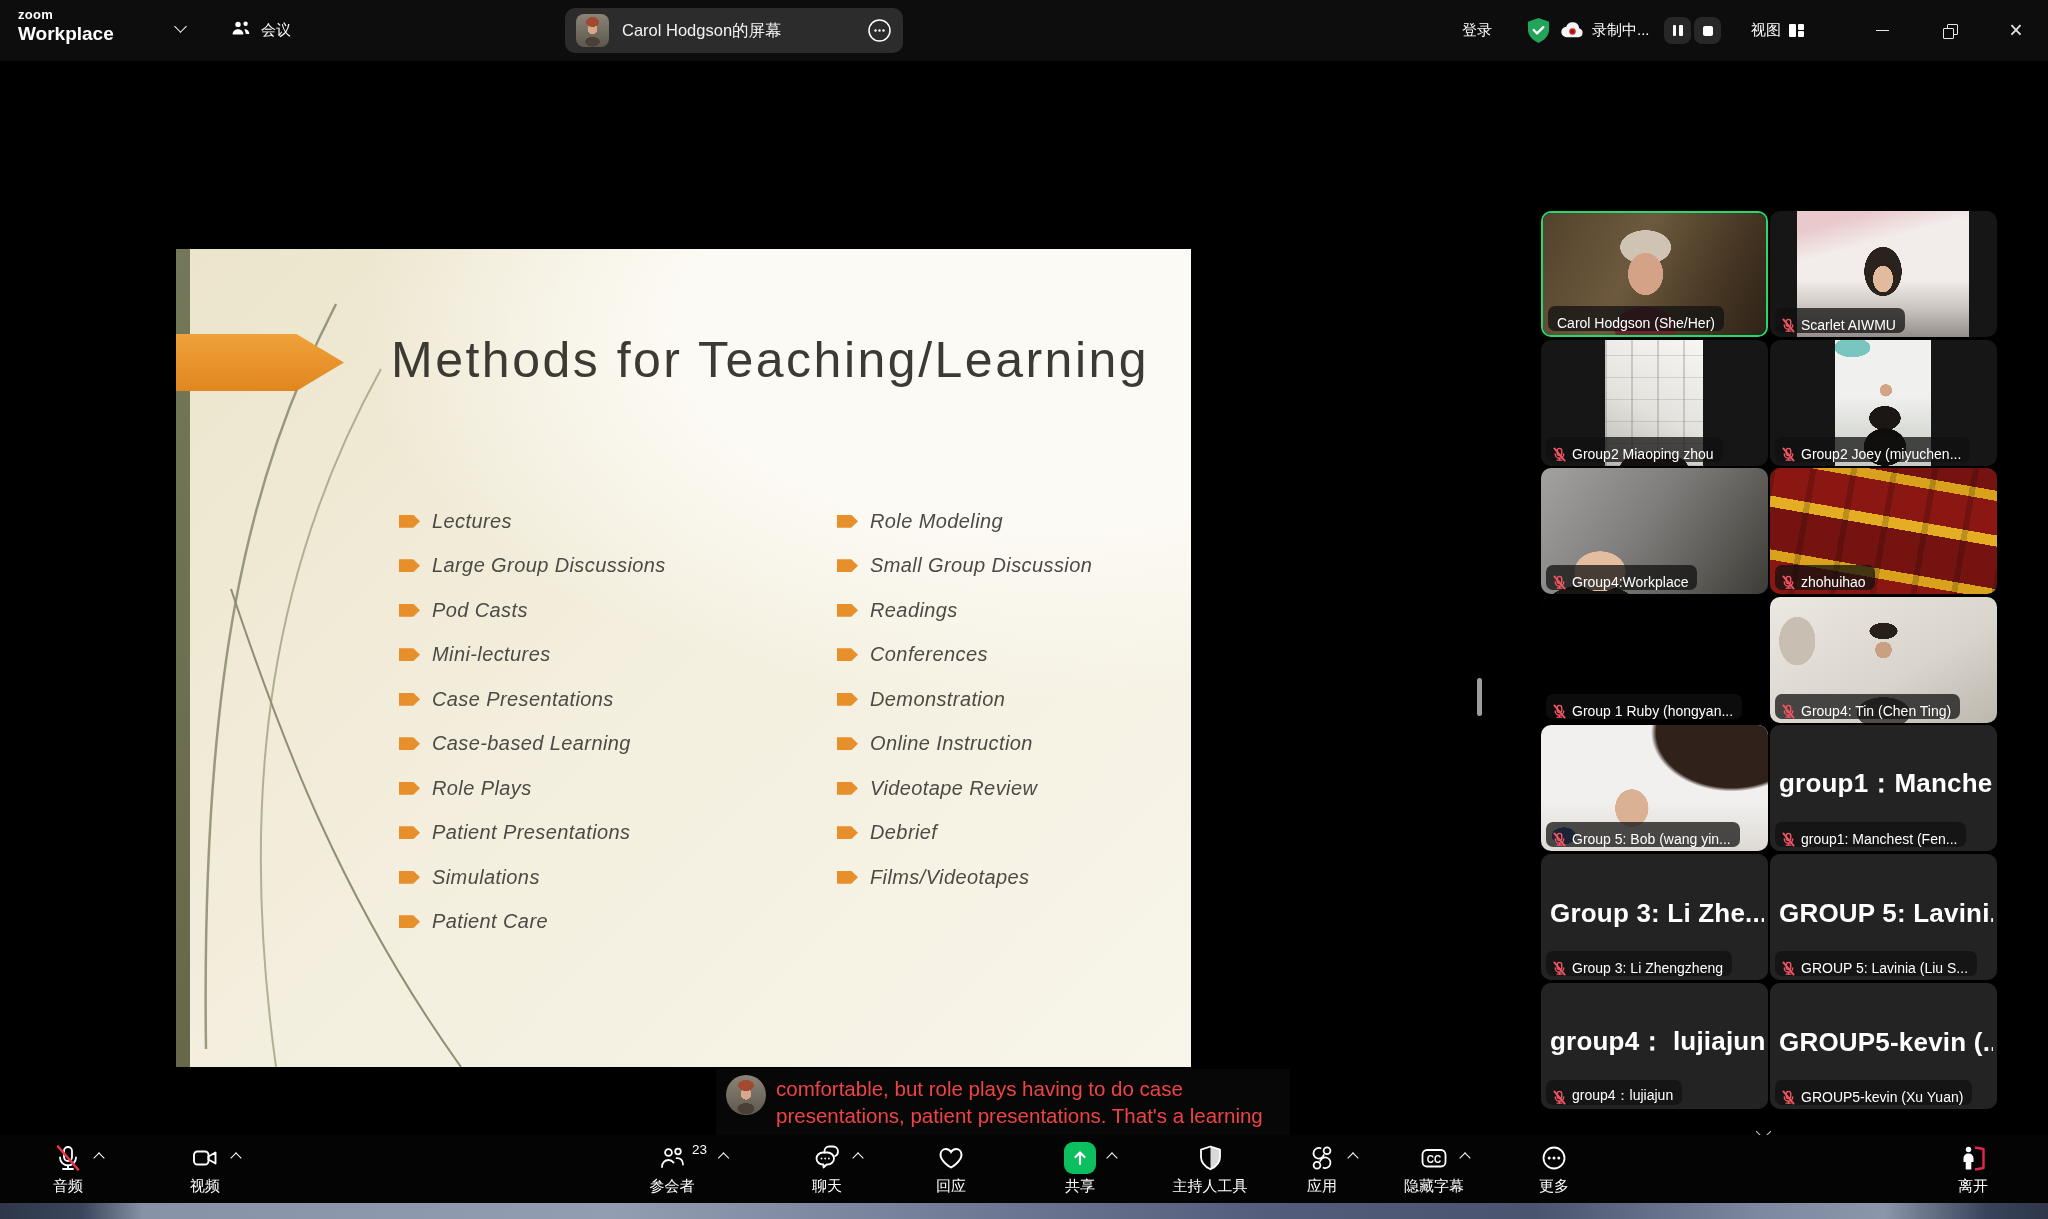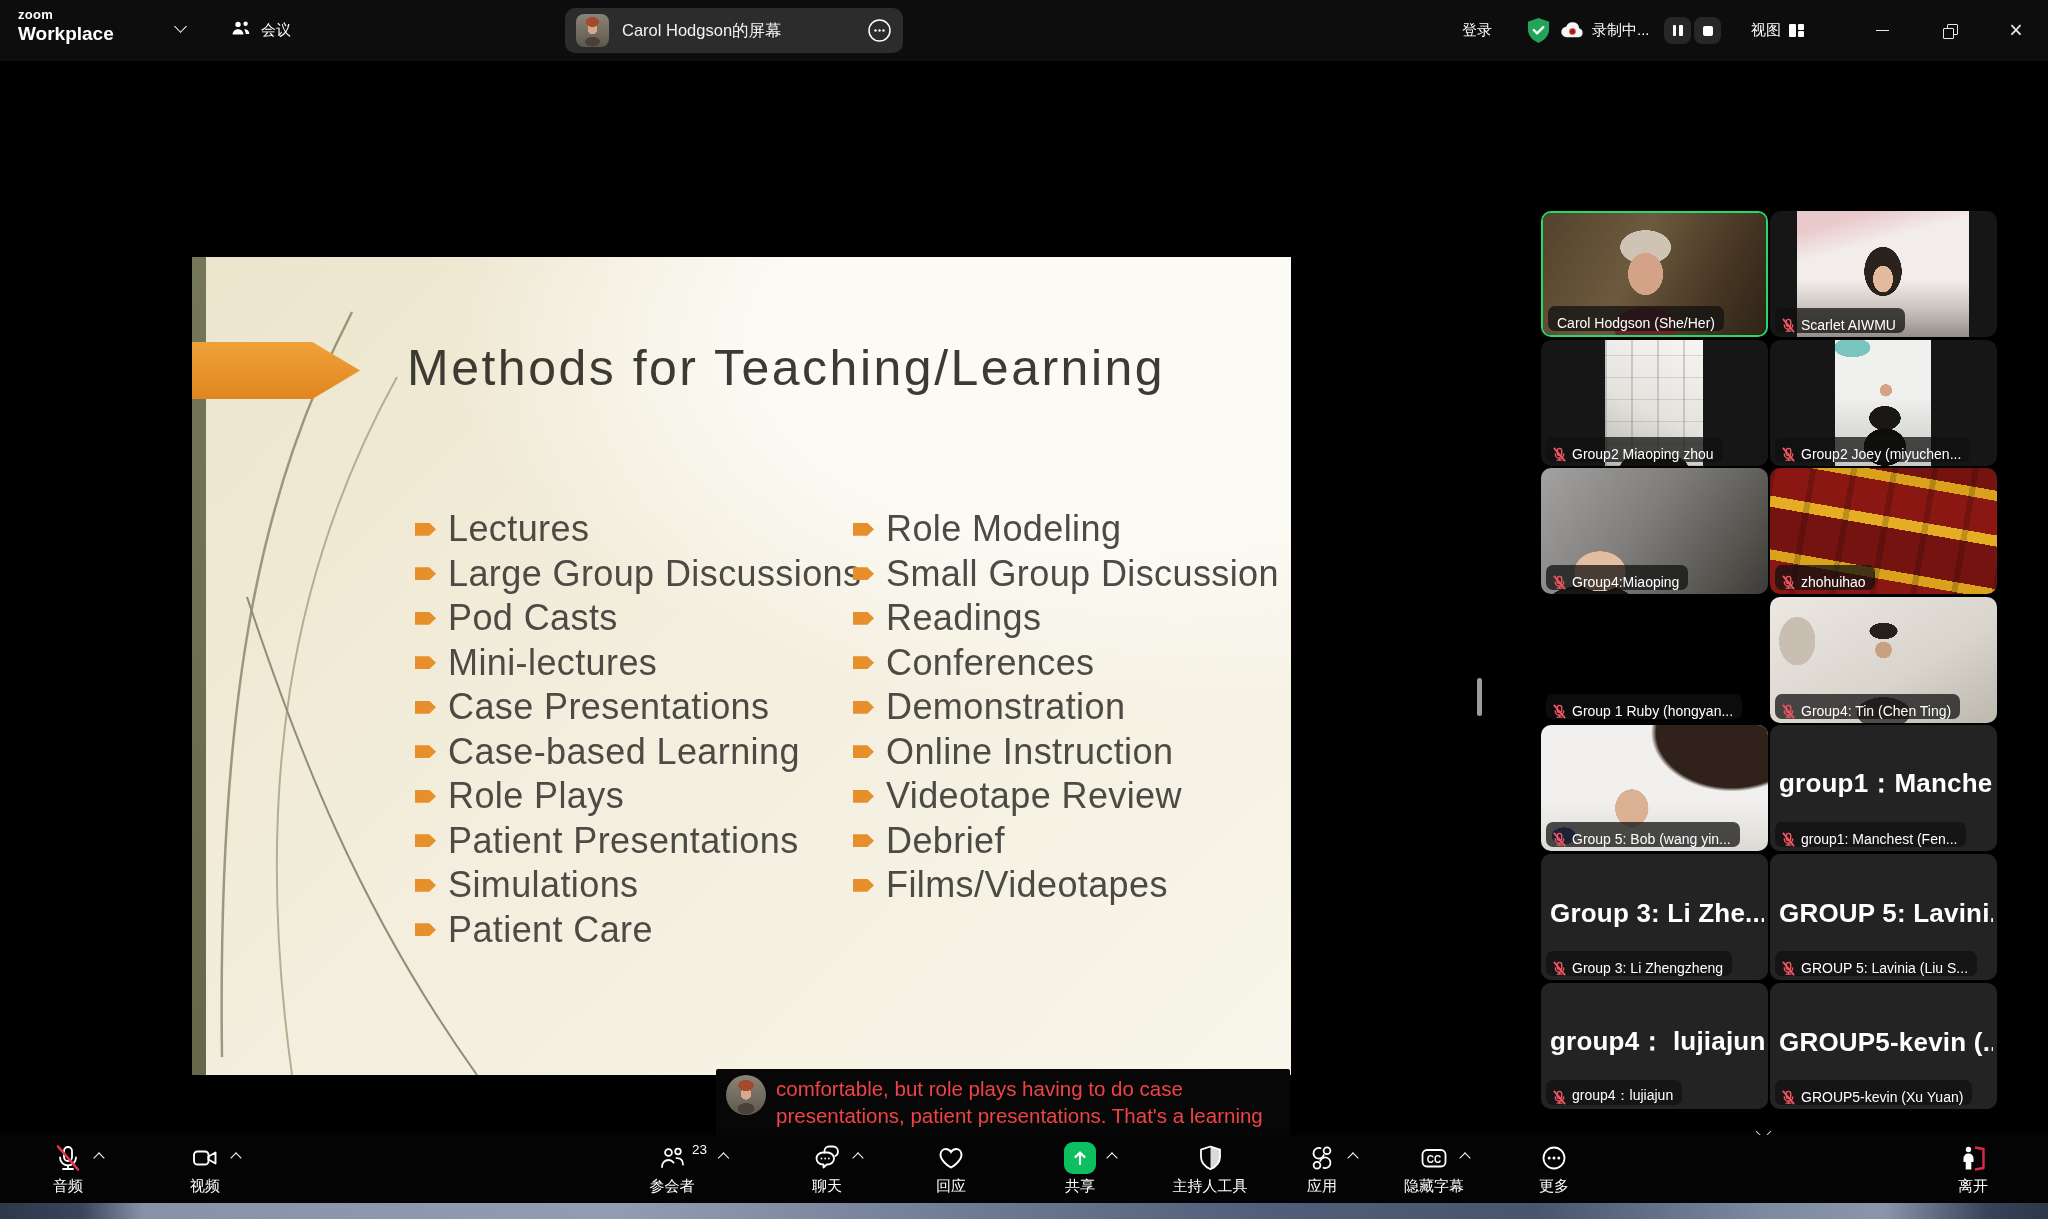--- a/index.html
+++ b/index.html
@@ -38,34 +38,34 @@
   .win-btn { position:absolute; top:0; height:61px; width:40px; display:flex; align-items:center; justify-content:center; color:#e8e8e8; }
   .win-min { left:1862px; } .win-min i { display:block; width:13px; height:1.6px; background:#e8e8e8; }
   .win-restore { left:1930px; }
   .restore-glyph { position:relative; width:14px; height:14px; }
   .restore-glyph:before { content:""; position:absolute; left:4px; top:0; width:9px; height:9px; border:1.4px solid #e8e8e8; border-radius:1px; }
   .restore-glyph:after { content:""; position:absolute; left:0; top:4px; width:9px; height:9px; border:1.4px solid #e8e8e8; background:#0d0d0d; border-radius:1px; }
   .win-close { left:1996px; font-size:23px; font-weight:300; }
 
   
   .stage { position:absolute; left:0; top:61px; width:2048px; height:1142px; background:#000; }
-  .slide { position:absolute; left:192px; top:188px; width:1099px; height:818px; overflow:hidden;
+  .slide { position:absolute; left:176px; top:188px; width:1015px; height:818px; overflow:hidden;
     background: radial-gradient(ellipse 900px 500px at 85% 10%, #fcfaf4 0 40%, rgba(252,250,244,0) 75%),
-                linear-gradient(135deg,#ece5cc 0%,#f3eedd 45%,#f8f5ea 100%); margin-top: 8px; }
+                linear-gradient(135deg,#ece5cc 0%,#f3eedd 45%,#f8f5ea 100%); }
   .slide-stripe { position:absolute; left:0; top:0; width:14px; height:818px; background:linear-gradient(180deg,#75775a,#666849); }
   .slide-deco { position:absolute; left:0; top:0; opacity:.75; }
   .slide-arrow { position:absolute; left:-2px; top:85px; width:170px; height:57px; background:linear-gradient(180deg,#efa239,#e1861f);
     clip-path:polygon(0 0, 72% 0, 100% 50%, 72% 100%, 0 100%); }
   .slide-title { position:absolute; left:215px; top:82px; font-size:50px; letter-spacing:2.5px; color:#3d3a33; white-space:nowrap; }
   .bullets { position:absolute; top:250px; display:flex; flex-direction:column; }
   .bullets-left { left:223px; } .bullets-right { left:661px; }
   .bullet-row { height:44.5px; display:flex; align-items:center; }
   .bullet-ico { width:21px; height:13px; margin-right:12px; flex:0 0 auto; background:#e78f2a;
     clip-path:polygon(0 0, 68% 0, 100% 50%, 68% 100%, 0 100%); }
-  .bullet-txt { font-size:36px; color:#4c4a45; letter-spacing:.4px; white-space:nowrap; }
+  .bullet-txt { font-size:20px; color:#4c4a45; letter-spacing:.4px; white-space:nowrap;font-style:italic; }
 
   .stage-scrollbar { position:absolute; left:1477px; top:617px; width:5px; height:38px; background:#9d9d9d; border-radius:3px; }
 
   
   .caption { position:absolute; left:716px; top:1008px; width:574px; height:115px; background:#070707; border-radius:2px; }
   .cap-avatar { position:absolute; left:10px; top:6px; width:40px; height:40px; border-radius:50%;
     background: radial-gradient(ellipse 13px 9px at 50% 26%, #a24a30 0 60%, rgba(162,74,48,0) 61%),
                 radial-gradient(ellipse 9px 10px at 50% 47%, #d8a88b 0 58%, rgba(216,168,139,0) 59%),
                 radial-gradient(ellipse 14px 9px at 50% 84%, #4a4038 0 60%, rgba(74,64,56,0) 61%),
                 linear-gradient(180deg,#8a8478,#5d574d); }
@@ -367,21 +367,21 @@
           <div class="name-label">
             <span style="display: flex;">
               <svg width="15" height="15" viewBox="0 0 16 16" fill="none" stroke="#ef5562" stroke-width="1.5" stroke-linecap="round">
                 <rect x="5.6" y="1.5" width="4.8" height="7.5" rx="2.4"></rect>
                 <path d="M3.5 7.5a4.5 4.5 0 0 0 9 0"></path>
                 <line x1="8" y1="12" x2="8" y2="14"></line>
                 <line x1="5.5" y1="14" x2="10.5" y2="14"></line>
                 <line x1="2.5" y1="1.5" x2="13.5" y2="14.5" stroke-width="2"></line>
               </svg>
             </span>
-            <span>Group4:Miaoping</span>
+            <span>Group4:Workplace</span>
           </div>
         </div>
         <div class="tile" style="left: 1770px; top: 407px;">
           <div class="scene v-banners"></div>
           <div class="name-label">
             <span style="display: flex;">
               <svg width="15" height="15" viewBox="0 0 16 16" fill="none" stroke="#ef5562" stroke-width="1.5" stroke-linecap="round">
                 <rect x="5.6" y="1.5" width="4.8" height="7.5" rx="2.4"></rect>
                 <path d="M3.5 7.5a4.5 4.5 0 0 0 9 0"></path>
                 <line x1="8" y1="12" x2="8" y2="14"></line>

